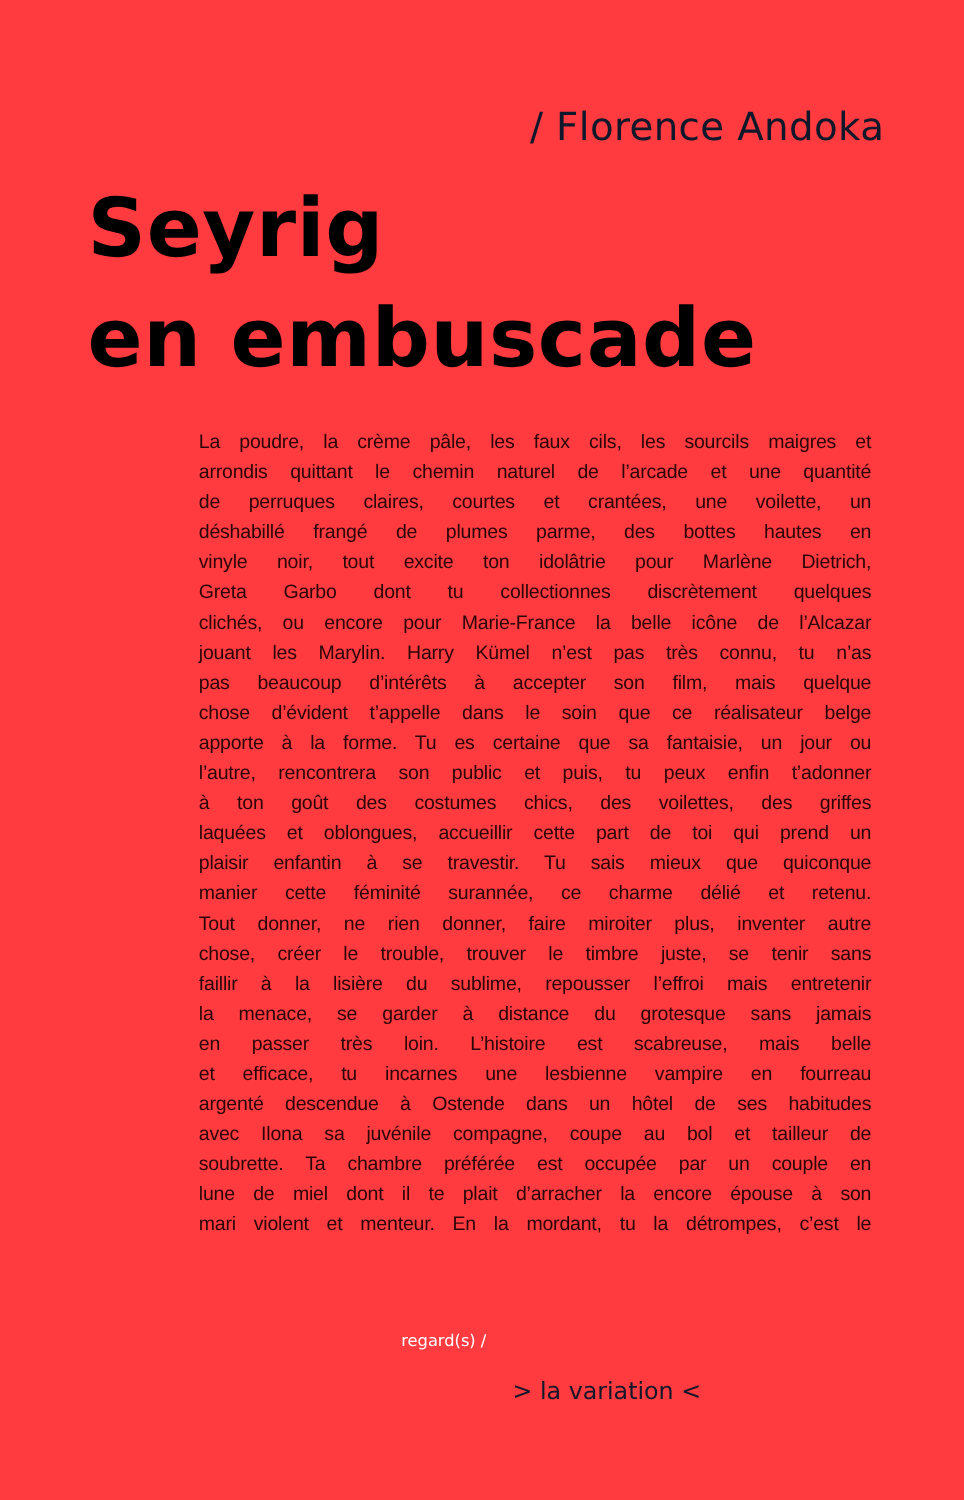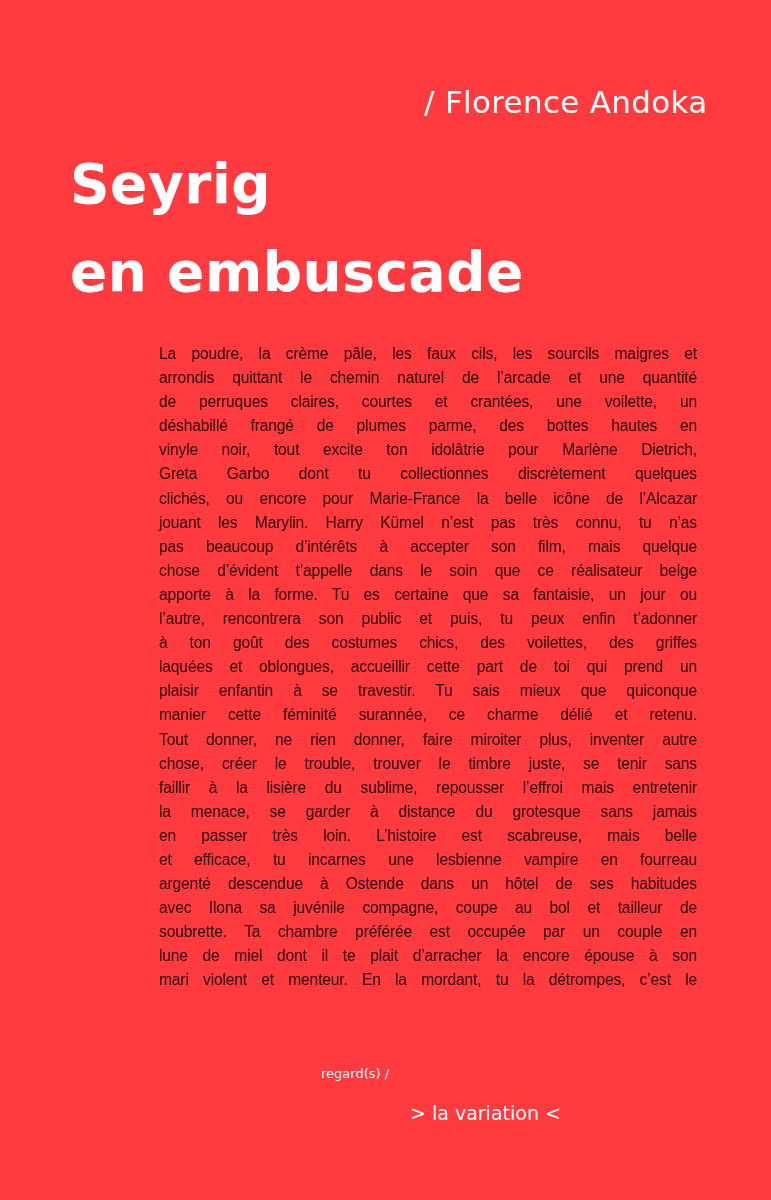--- a/index.html
+++ b/index.html
@@ -12,32 +12,32 @@
       background: #ff3b40;
       position: relative;
       overflow: hidden;
       font-family: "DejaVu Sans", "Liberation Sans", sans-serif;
     }
     .author {
       position: absolute;
       left: 424px;
       top: 84px;
       font-size: 31px;
-      color: #ffffff;
+      color: #0f172a;
       letter-spacing: 0.3px;
       white-space: nowrap;
     }
     .title {
       position: absolute;
       left: 70px;
       top: 140px;
-      color: #ffffff;
+      color: #000000;
       font-family: "DejaVu Sans", sans-serif;
       font-weight: bold;
-      font-size: 55px;
+      font-size: 65px;
       line-height: 88px;
       letter-spacing: 0.5px;
     }
     .title div { white-space: nowrap; }
     .body-text {
       position: absolute;
       left: 159px;
       top: 342px;
       width: 538px;
       color: #2a0608;
@@ -60,21 +60,21 @@
       top: 1066px;
       font-size: 13px;
       color: #ffffff;
       white-space: nowrap;
     }
     .collection {
       position: absolute;
       left: 410px;
       top: 1102px;
       font-size: 19px;
-      color: #ffffff;
+      color: #0f172a;
       white-space: nowrap;
       text-align: center;
     }
   </style>
 </head>
 <body>
 
 <div>
   <div class="author">/ Florence Andoka</div>
 

